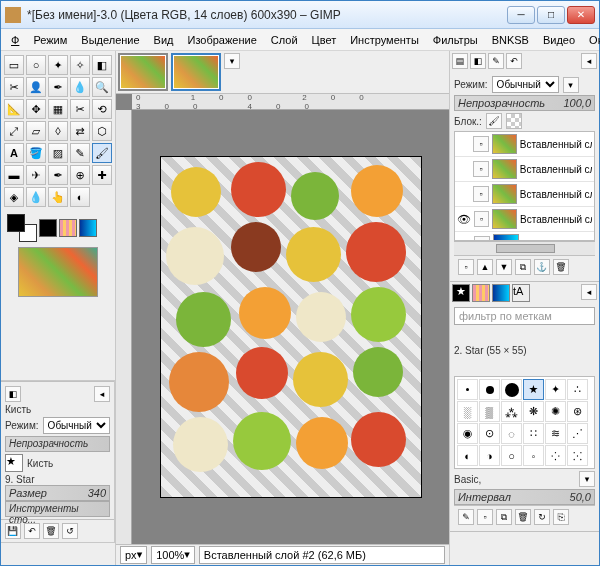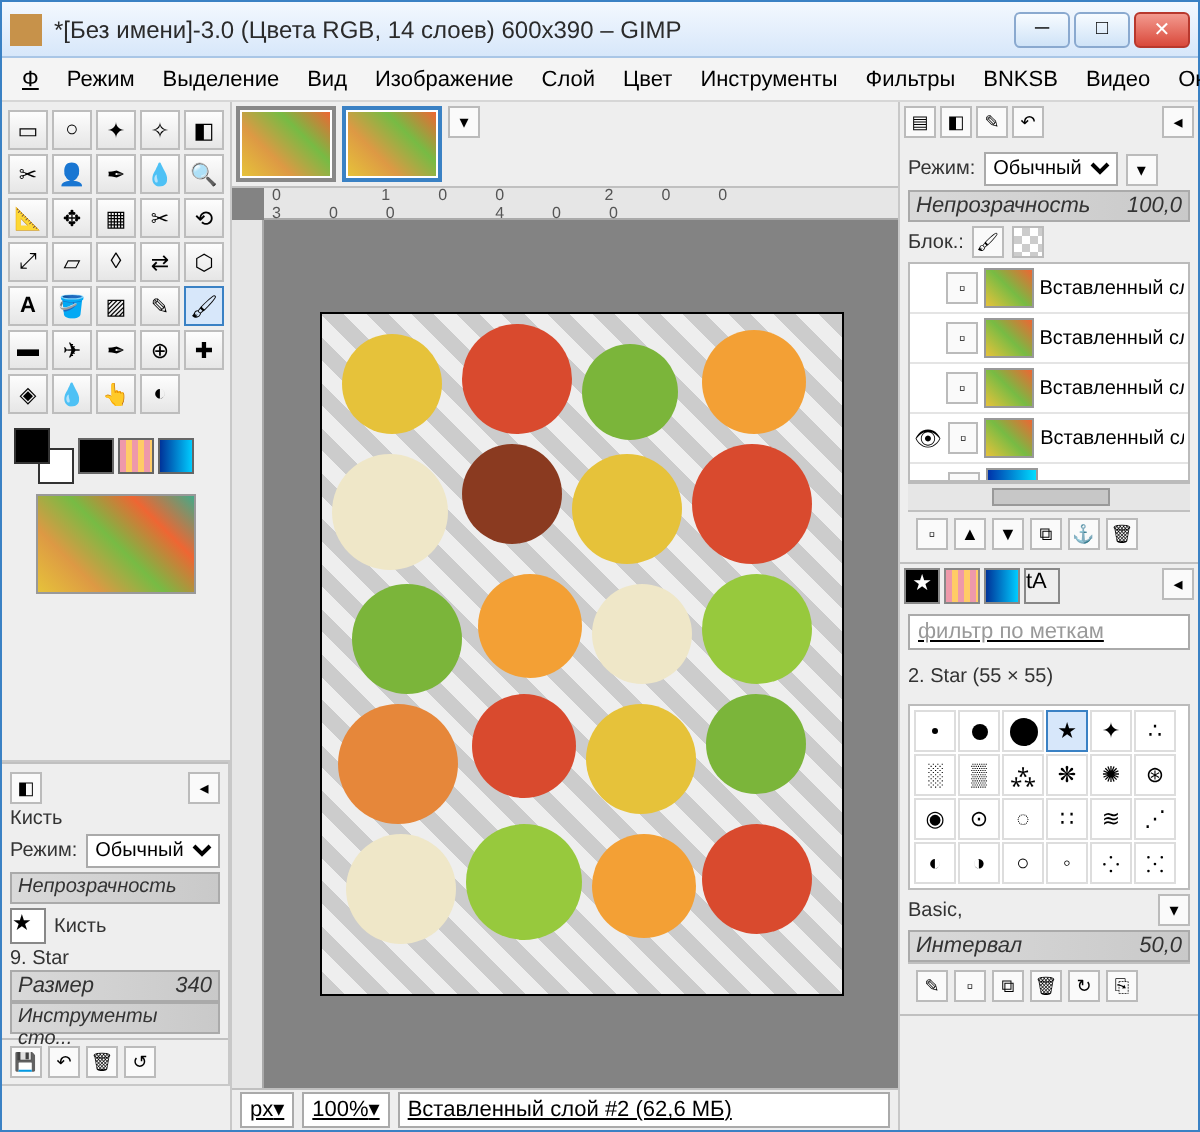--- a/index.html
+++ b/index.html
@@ -38,21 +38,21 @@
 .doc-tab.active { border-color: #3a81c4; }
 .doc-thumb { width: 100%; height: 100%; background: linear-gradient(45deg,#e6c23a,#d94,#7b4,#e63); }
 .rulers-h { height: 16px; background: #e6e6e6; border-bottom: 1px solid #aaa; margin-left: 16px; font-size: 8px; color: #555; display: flex; align-items: center; padding-left: 4px; letter-spacing: 24px; }
 .canvas-body { display: flex; height: calc(100% - 60px); }
 .ruler-v { width: 16px; background: #e6e6e6; border-right: 1px solid #aaa; }
 .canvas-scroll { flex: 1; background: #838383; display: flex; align-items: center; justify-content: center; position: relative; }
 .canvas { width: 260px; height: 340px; background: #fff; box-shadow: 0 0 0 1px #000; background-image: repeating-linear-gradient(45deg,#ccc 0 8px,#eee 8px 16px); position: relative; overflow: hidden; }
 .candy { position: absolute; inset: 0; }
 .c { position: absolute; border-radius: 50%; }
 .statusbar { height: 22px; background: #eee; border-top: 1px solid #c0c0c0; display: flex; align-items: center; gap: 4px; padding: 0 4px; justify-content: center; }
-.fld { border: 1px solid #aaa; background: #fff; padding: 1px 4px; height: 18px; display: flex; align-items: center; text-decoration: underline; }
+.fld { border: 1px solid #aaa; background: #fff; padding: 1px 4px; height: 18px; display: flex; align-items: center; }
 .right-sect { border-bottom: 1px solid #c0c0c0; padding: 3px 4px; }
 .right-row { display: flex; align-items: center; gap: 4px; margin: 2px 0; }
 .layerlist { max-height: 110px; overflow: auto; border: 1px solid #bbb; background: #fff; }
 .layer { display: flex; align-items: center; gap: 3px; padding: 2px; border-bottom: 1px solid #e4e4e4; }
 .eye { width: 14px; height: 14px; display: flex; align-items: center; justify-content: center; }
 .lthumb { width: 26px; height: 20px; border: 1px solid #999; }
 .lthumb.g { background: linear-gradient(45deg,#e6c23a,#7b4,#e63); }
 .lthumb.f { background: linear-gradient(90deg,#03a,#0df); }
 .lname { font-size: 10px; white-space: nowrap; overflow: hidden; }
 .palette { display: flex; gap: 2px; padding: 2px; }
@@ -266,21 +266,21 @@
         <div class="palbox" style="background:repeating-linear-gradient(90deg,#e9a 0 3px,#fc6 3px 6px)"></div>
         <div class="palbox" style="background:linear-gradient(90deg,#039,#0cf)"></div>
         <div class="palbox">tA</div>
         <div style="flex:1"></div>
         <div class="smicon">◂</div>
       </div>
       <div class="right-sect">
         <div class="fld" style="width:100%">
             <span style="color:#999">фильтр по меткам</span>
           </div>
-        <div class="panel-label" style="margin:8px 0">2. Star (55 × 55)</div>
+        <div class="panel-label" style="margin:20px 0">2. Star (55 × 55)</div>
         <div class="brushgrid">
           <div class="brush">
               <div class="dot" style="width:3px;height:3px"></div>
             </div>
           <div class="brush">
               <div class="dot" style="width:8px;height:8px"></div>
             </div>
           <div class="brush">
               <div class="dot" style="width:14px;height:14px"></div>
             </div>

